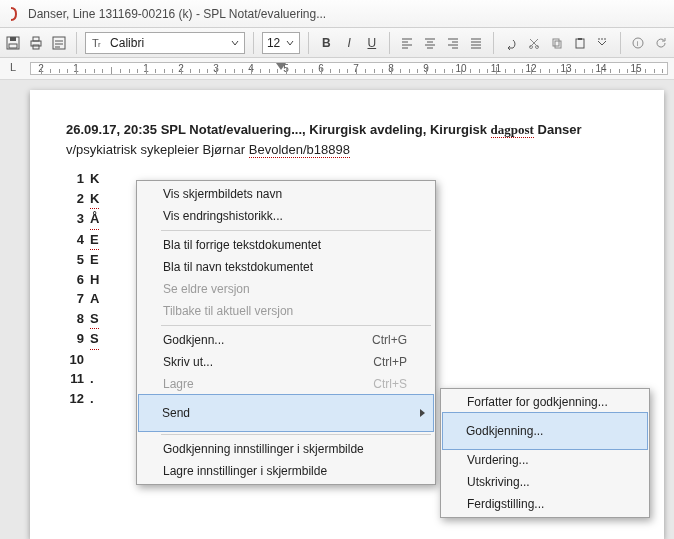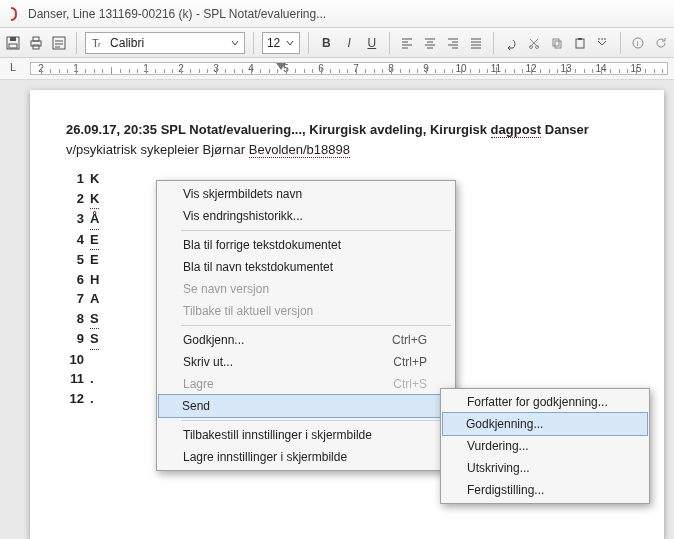--- a/index.html
+++ b/index.html
@@ -122,21 +122,21 @@
     padding:30px 36px 20px 36px;
     color:#222;
     font-size:13px;
     line-height:1.5;
   }
   .doc-head {
     margin-bottom:10px;
   }
   .doc-head .line1 { font-weight:bold; }
   .doc-head .line2 { font-weight:normal; }
-  .ul-dot { border-bottom:1px dotted #b00000; }
+  .ul-dot { border-bottom:1px dotted #b00000;font-family:Liberation Serif, serif; }
   .ul-dot2 { border-bottom:1px dotted #b00000; }
 
   .numlist { margin-top:10px; }
   .numlist .row { display:flex; white-space:nowrap; }
   .numlist .n { width:18px; text-align:right; margin-right:6px; font-weight:bold;}
   .numlist .t { font-weight:bold; }
   .numlist .u { border-bottom:1px dotted #b00000; }
 
   
   .ctx {
@@ -162,30 +162,30 @@
   .ctx .item .arrow {
     position:absolute; right:8px; top:50%; transform:translateY(-50%);
     width:0;height:0;
     border-top:4px solid transparent;
     border-bottom:4px solid transparent;
     border-left:5px solid #444;
   }
   .ctx .item.hover {
     background:#d8e8f8;
     border:1px solid #7da7d8;
-    height:24px;
+    height:38px;
     margin:-1px;
     padding:0 27px 0 23px;
   }
   .ctx .sep {
     height:1px; background:#d0d0d0;
     margin:3px 2px 3px 22px;
   }
 
-  .ctx1 { left:156px; top:180px; width:300px; }
+  .ctx1 { left:136px; top:180px; width:300px; }
   .ctx2 { left:440px; top:388px; width:210px; }
 </style>
 </head>
 <body>
 
 <div class="titlebar">
   <span class="appicon">
     <svg width="14" height="14" viewBox="0 0 14 14">
         <path d="M4 1 Q9 1 9 7 Q9 13 4 13" stroke="#c0392b" stroke-width="2" fill="none"></path>
       </svg>
@@ -486,21 +486,21 @@
       <span>Vis endringshistorikk...</span>
     </div>
     <div class="sep"></div>
     <div class="item">
       <span>Bla til forrige tekstdokumentet</span>
     </div>
     <div class="item">
       <span>Bla til navn tekstdokumentet</span>
     </div>
     <div class="item disabled">
-      <span>Se navn versjon</span>
+      <span>Se eldre versjon</span>
     </div>
     <div class="item disabled">
       <span>Tilbake til aktuell versjon</span>
     </div>
     <div class="sep"></div>
     <div class="item">
       <span>Godkjenn...</span>
       <span class="sc">Ctrl+G</span>
     </div>
     <div class="item">
@@ -510,21 +510,21 @@
     <div class="item disabled">
       <span>Lagre</span>
       <span class="sc">Ctrl+S</span>
     </div>
     <div class="item hover">
       <span>Send</span>
       <span class="arrow"></span>
     </div>
     <div class="sep"></div>
     <div class="item">
-      <span>Tilbakestill innstillinger i skjermbilde</span>
+      <span>Godkjenning innstillinger i skjermbilde</span>
     </div>
     <div class="item">
       <span>Lagre innstillinger i skjermbilde</span>
     </div>
   </div>
 
 <div class="ctx ctx2" id="ctx2">
     <div class="item">
       <span>Forfatter for godkjenning...</span>
     </div>

